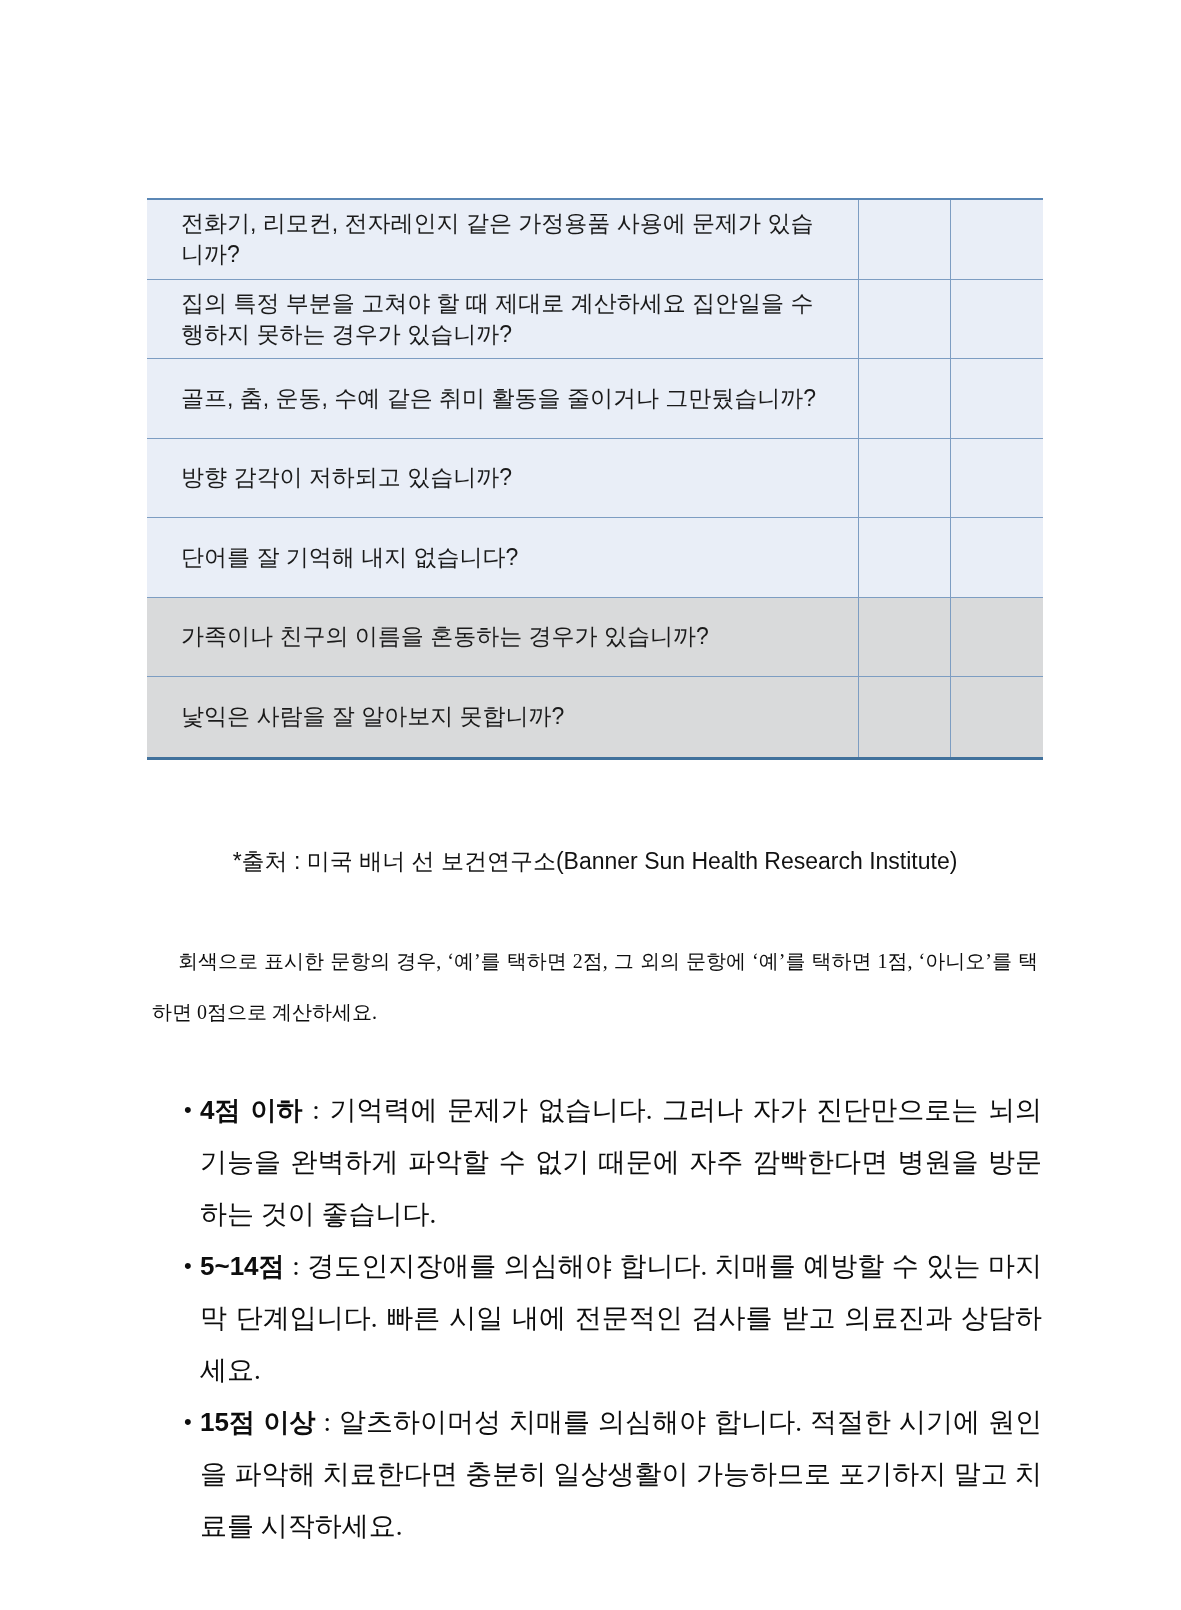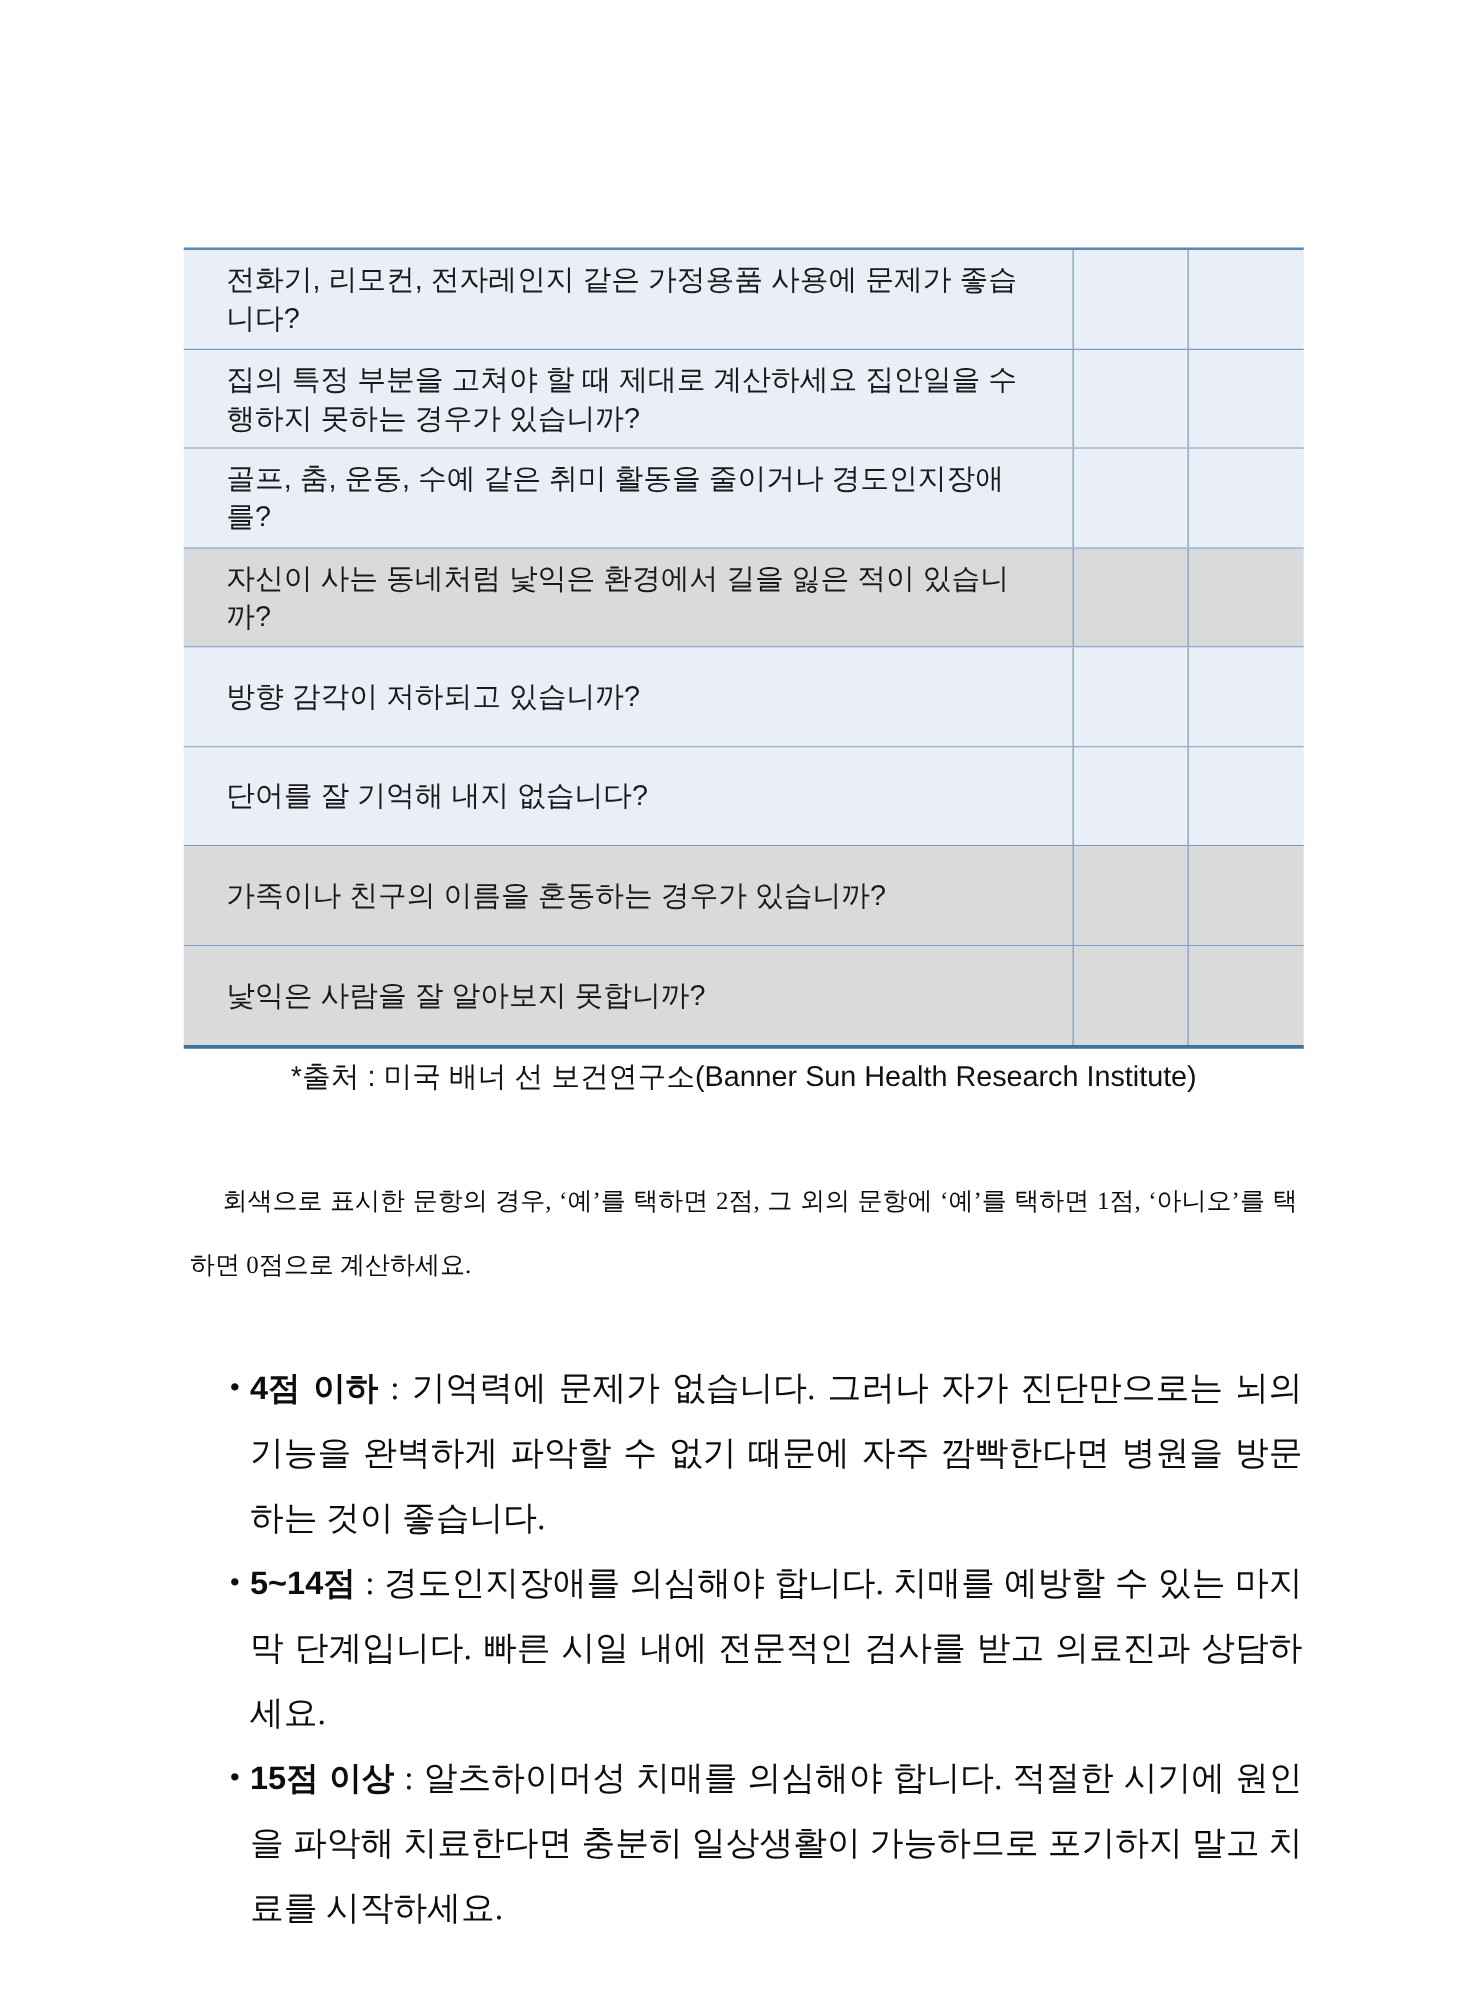--- a/index.html
+++ b/index.html
@@ -113,36 +113,31 @@
     margin-top:38px;
   }
 </style>
 </head>
 <body>
 
 <div class="page">
 
   <div class="qtable" id="qtable">
       <div class="qrow">
-        <div class="qcell-question">전화기, 리모컨, 전자레인지 같은 가정용품 사용에 문제가 좋습니다?</div>
+        <div class="qcell-question">전화기, 리모컨, 전자레인지 같은 가정용품 사용에 문제가 있습니까?</div>
         <div class="qcell-answer"></div>
         <div class="qcell-answer last"></div>
       </div>
       <div class="qrow">
         <div class="qcell-question">집의 특정 부분을 고쳐야 할 때 제대로 계산하세요 집안일을 수행하지 못하는 경우가 있습니까?</div>
         <div class="qcell-answer"></div>
         <div class="qcell-answer last"></div>
       </div>
       <div class="qrow">
-        <div class="qcell-question">골프, 춤, 운동, 수예 같은 취미 활동을 줄이거나 경도인지장애를?</div>
-        <div class="qcell-answer"></div>
-        <div class="qcell-answer last"></div>
-      </div>
-      <div class="qrow highlight">
-        <div class="qcell-question">자신이 사는 동네처럼 낯익은 환경에서 길을 잃은 적이 있습니까?</div>
+        <div class="qcell-question">골프, 춤, 운동, 수예 같은 취미 활동을 줄이거나 그만뒀습니까?</div>
         <div class="qcell-answer"></div>
         <div class="qcell-answer last"></div>
       </div>
       <div class="qrow">
         <div class="qcell-question">방향 감각이 저하되고 있습니까?</div>
         <div class="qcell-answer"></div>
         <div class="qcell-answer last"></div>
       </div>
       <div class="qrow">
         <div class="qcell-question">단어를 잘 기억해 내지 없습니다?</div>

